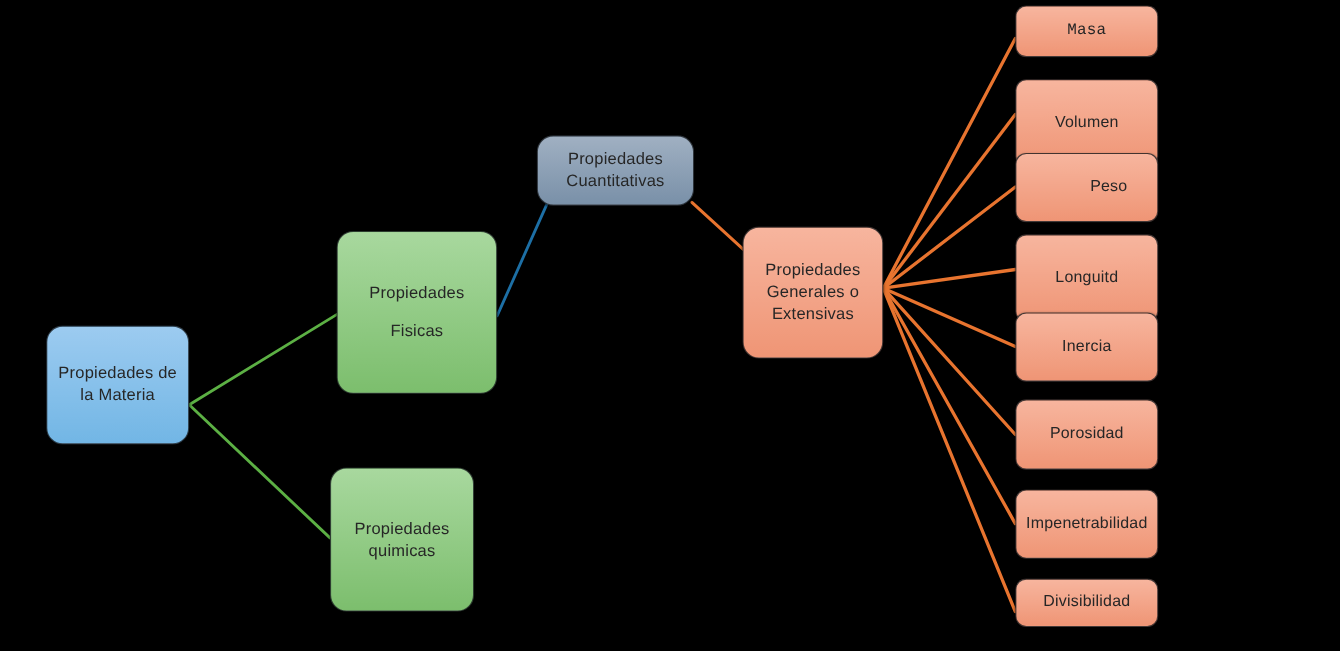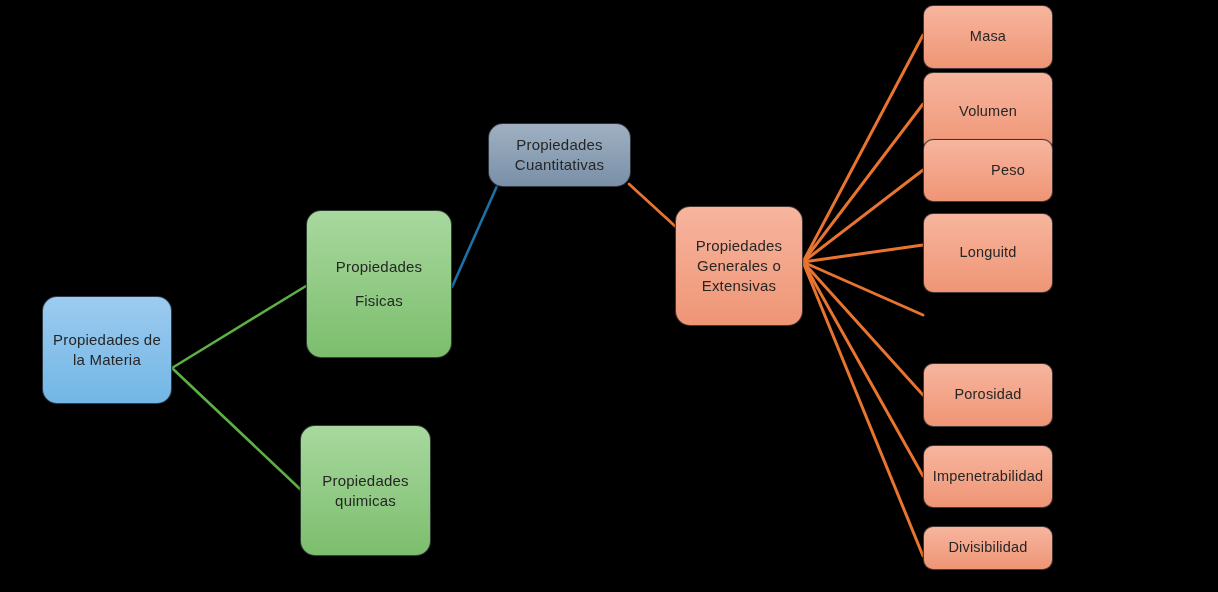--- a/index.html
+++ b/index.html
@@ -16,21 +16,21 @@
   }
   .node .tline{display:block;line-height:1.32;}
   .main{border-radius:15px;font-size:15px;letter-spacing:0.2px;}
   .leaf{border-radius:10px;font-size:14.5px;width:130px;left:923px;letter-spacing:0.2px;}
   #node-root{left:42px;top:296px;width:130px;height:108px;}
   #node-fisicas{left:306px;top:210px;width:146px;height:148px;}
   #node-fisicas .tline{margin:7px 0;}
   #node-quimicas{left:300px;top:425px;width:131px;height:131px;}
   #node-cuantitativas{left:488px;top:123px;width:143px;height:64px;}
   #node-generales{left:675px;top:206px;width:128px;height:120px;}
-  #node-masa{top:5px;height:64px;}
+  #node-masa{top:5px;height:47px;font-family:Liberation Mono, monospace;}
   #node-volumen{top:72px;height:80px;}
   #node-peso{top:139px;height:63px;padding-left:40px;}
   #node-longuitd{top:213px;height:80px;}
   #node-inercia{top:284px;height:63px;}
   #node-porosidad{top:363px;height:64px;}
   #node-impenetrabilidad{top:445px;height:63px;}
   #node-divisibilidad{top:526px;height:44px;}
 </style>
 </head>
 <body>
@@ -83,20 +83,23 @@
   </div>
   <div class="node leaf" id="node-volumen" style="background: linear-gradient(rgb(247, 181, 158) 0%, rgb(239, 149, 117) 100%);">
     <span class="tline">Volumen</span>
   </div>
   <div class="node leaf" id="node-peso" style="background: linear-gradient(rgb(247, 181, 158) 0%, rgb(239, 149, 117) 100%);">
     <span class="tline">Peso</span>
   </div>
   <div class="node leaf" id="node-longuitd" style="background: linear-gradient(rgb(247, 181, 158) 0%, rgb(239, 149, 117) 100%);">
     <span class="tline">Longuitd</span>
   </div>
+  <div class="node leaf" id="node-inercia" style="background: linear-gradient(rgb(247, 181, 158) 0%, rgb(239, 149, 117) 100%);">
+    <span class="tline">Inercia</span>
+  </div>
   <div class="node leaf" id="node-porosidad" style="background: linear-gradient(rgb(247, 181, 158) 0%, rgb(239, 149, 117) 100%); justify-content: center;">
     <span class="tline">Porosidad</span>
   </div>
   <div class="node leaf" id="node-impenetrabilidad" style="background: linear-gradient(rgb(247, 181, 158) 0%, rgb(239, 149, 117) 100%);">
     <span class="tline">Impenetrabilidad</span>
   </div>
   <div class="node leaf" id="node-divisibilidad" style="background: linear-gradient(rgb(247, 181, 158) 0%, rgb(239, 149, 117) 100%);">
     <span class="tline">Divisibilidad</span>
   </div>
 

